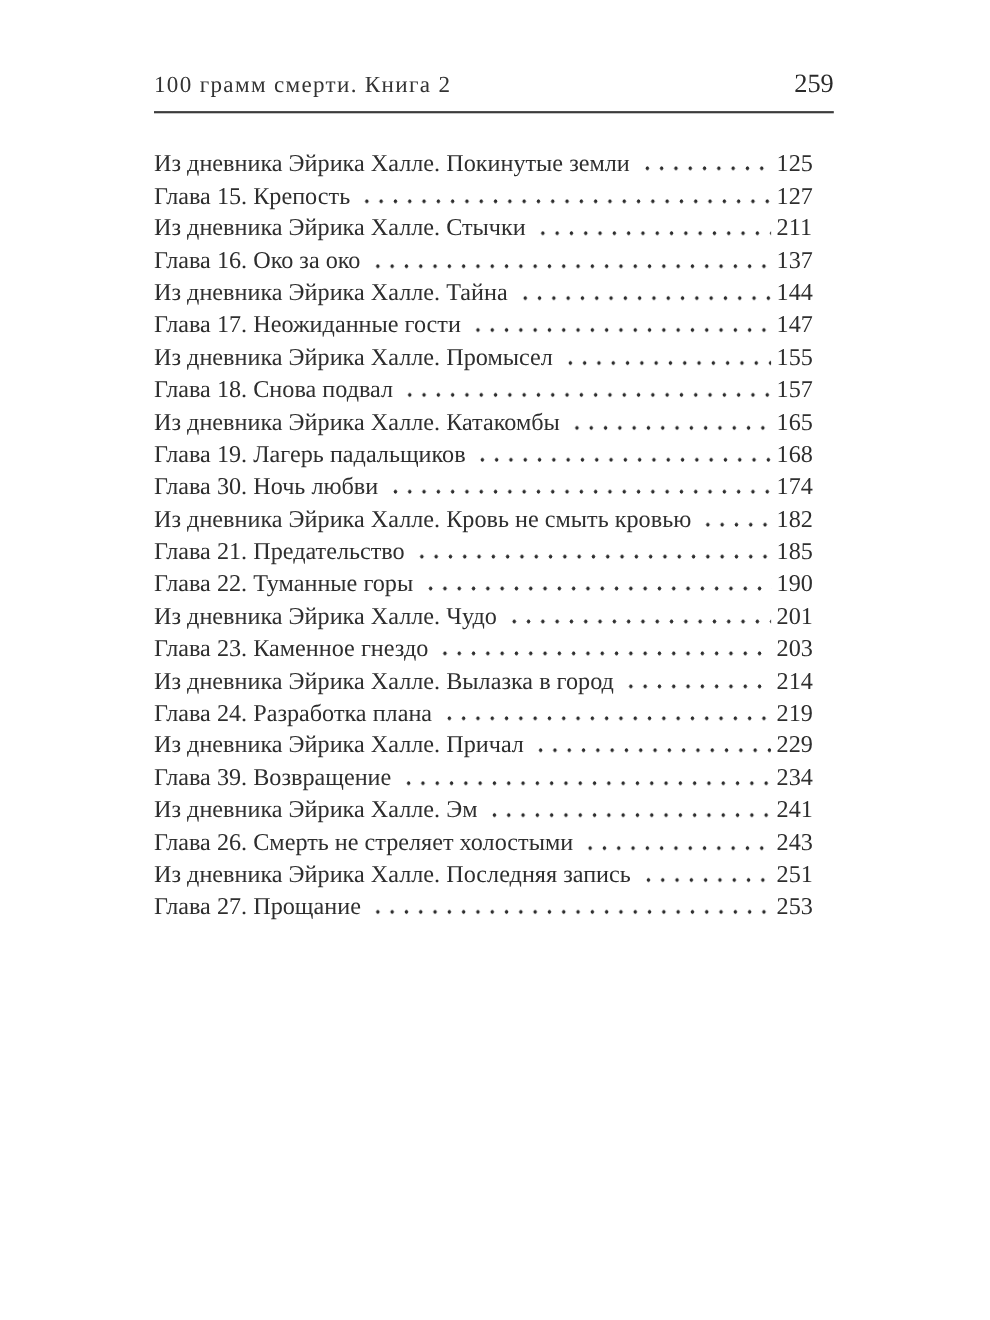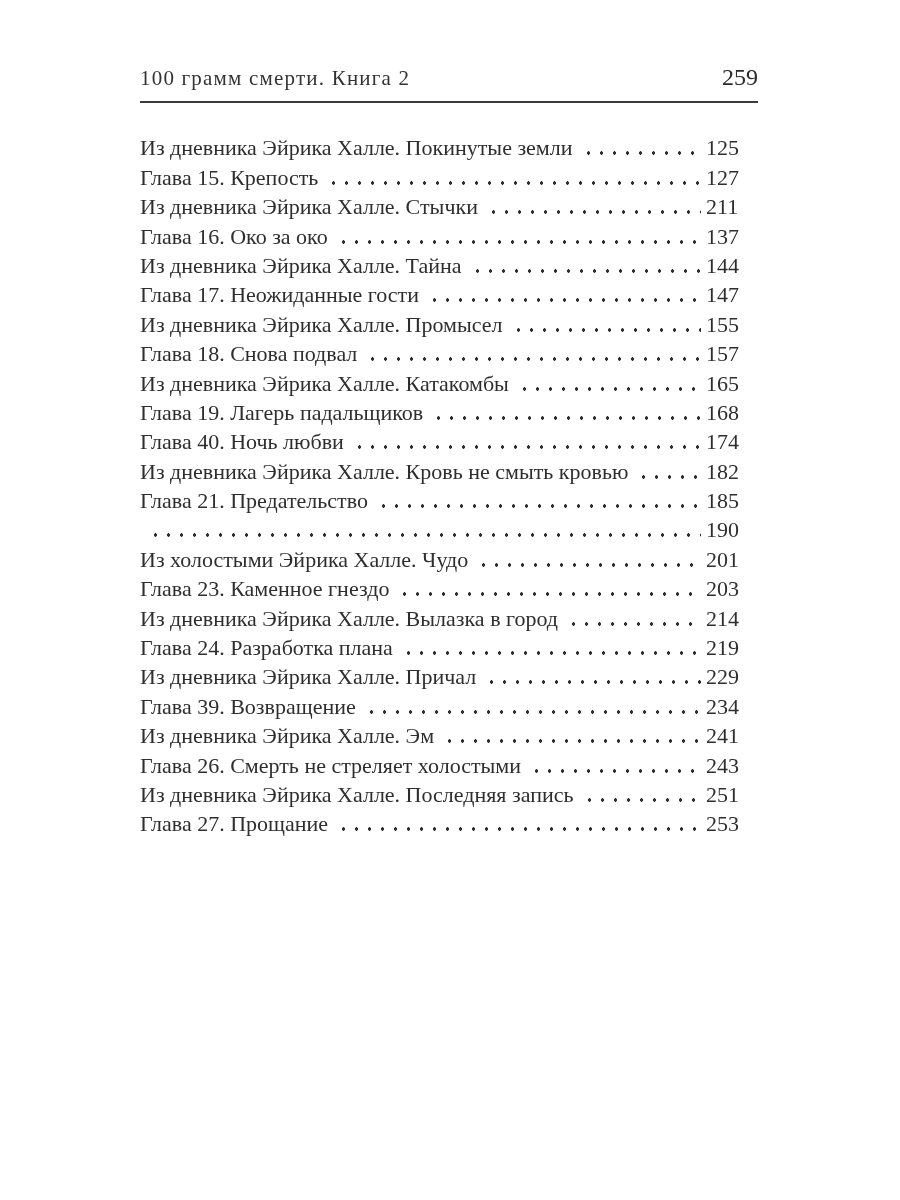--- a/index.html
+++ b/index.html
@@ -143,44 +143,45 @@
     <span class="pagenum">165</span>
   </div>
 
   <div class="toc-row">
     <span class="title">Глава 19. Лагерь падальщиков</span>
     <span class="leader"></span>
     <span class="pagenum">168</span>
   </div>
 
   <div class="toc-row">
-    <span class="title">Глава 40. Ночь любви</span>
+    <span class="title">Глава 30. Ночь любви</span>
     <span class="leader"></span>
     <span class="pagenum">174</span>
   </div>
 
   <div class="toc-row">
     <span class="title">Из дневника Эйрика Халле. Кровь не смыть кровью</span>
     <span class="leader"></span>
     <span class="pagenum">182</span>
   </div>
 
   <div class="toc-row">
     <span class="title">Глава 21. Предательство</span>
     <span class="leader"></span>
     <span class="pagenum">185</span>
   </div>
 
   <div class="toc-row">
+    <span class="title">Глава 22. Туманные горы</span>
     <span class="leader"></span>
     <span class="pagenum">190</span>
   </div>
 
   <div class="toc-row">
-    <span class="title">Из холостыми Эйрика Халле. Чудо</span>
+    <span class="title">Из дневника Эйрика Халле. Чудо</span>
     <span class="leader"></span>
     <span class="pagenum">201</span>
   </div>
 
   <div class="toc-row">
     <span class="title">Глава 23. Каменное гнездо</span>
     <span class="leader"></span>
     <span class="pagenum">203</span>
   </div>
 

